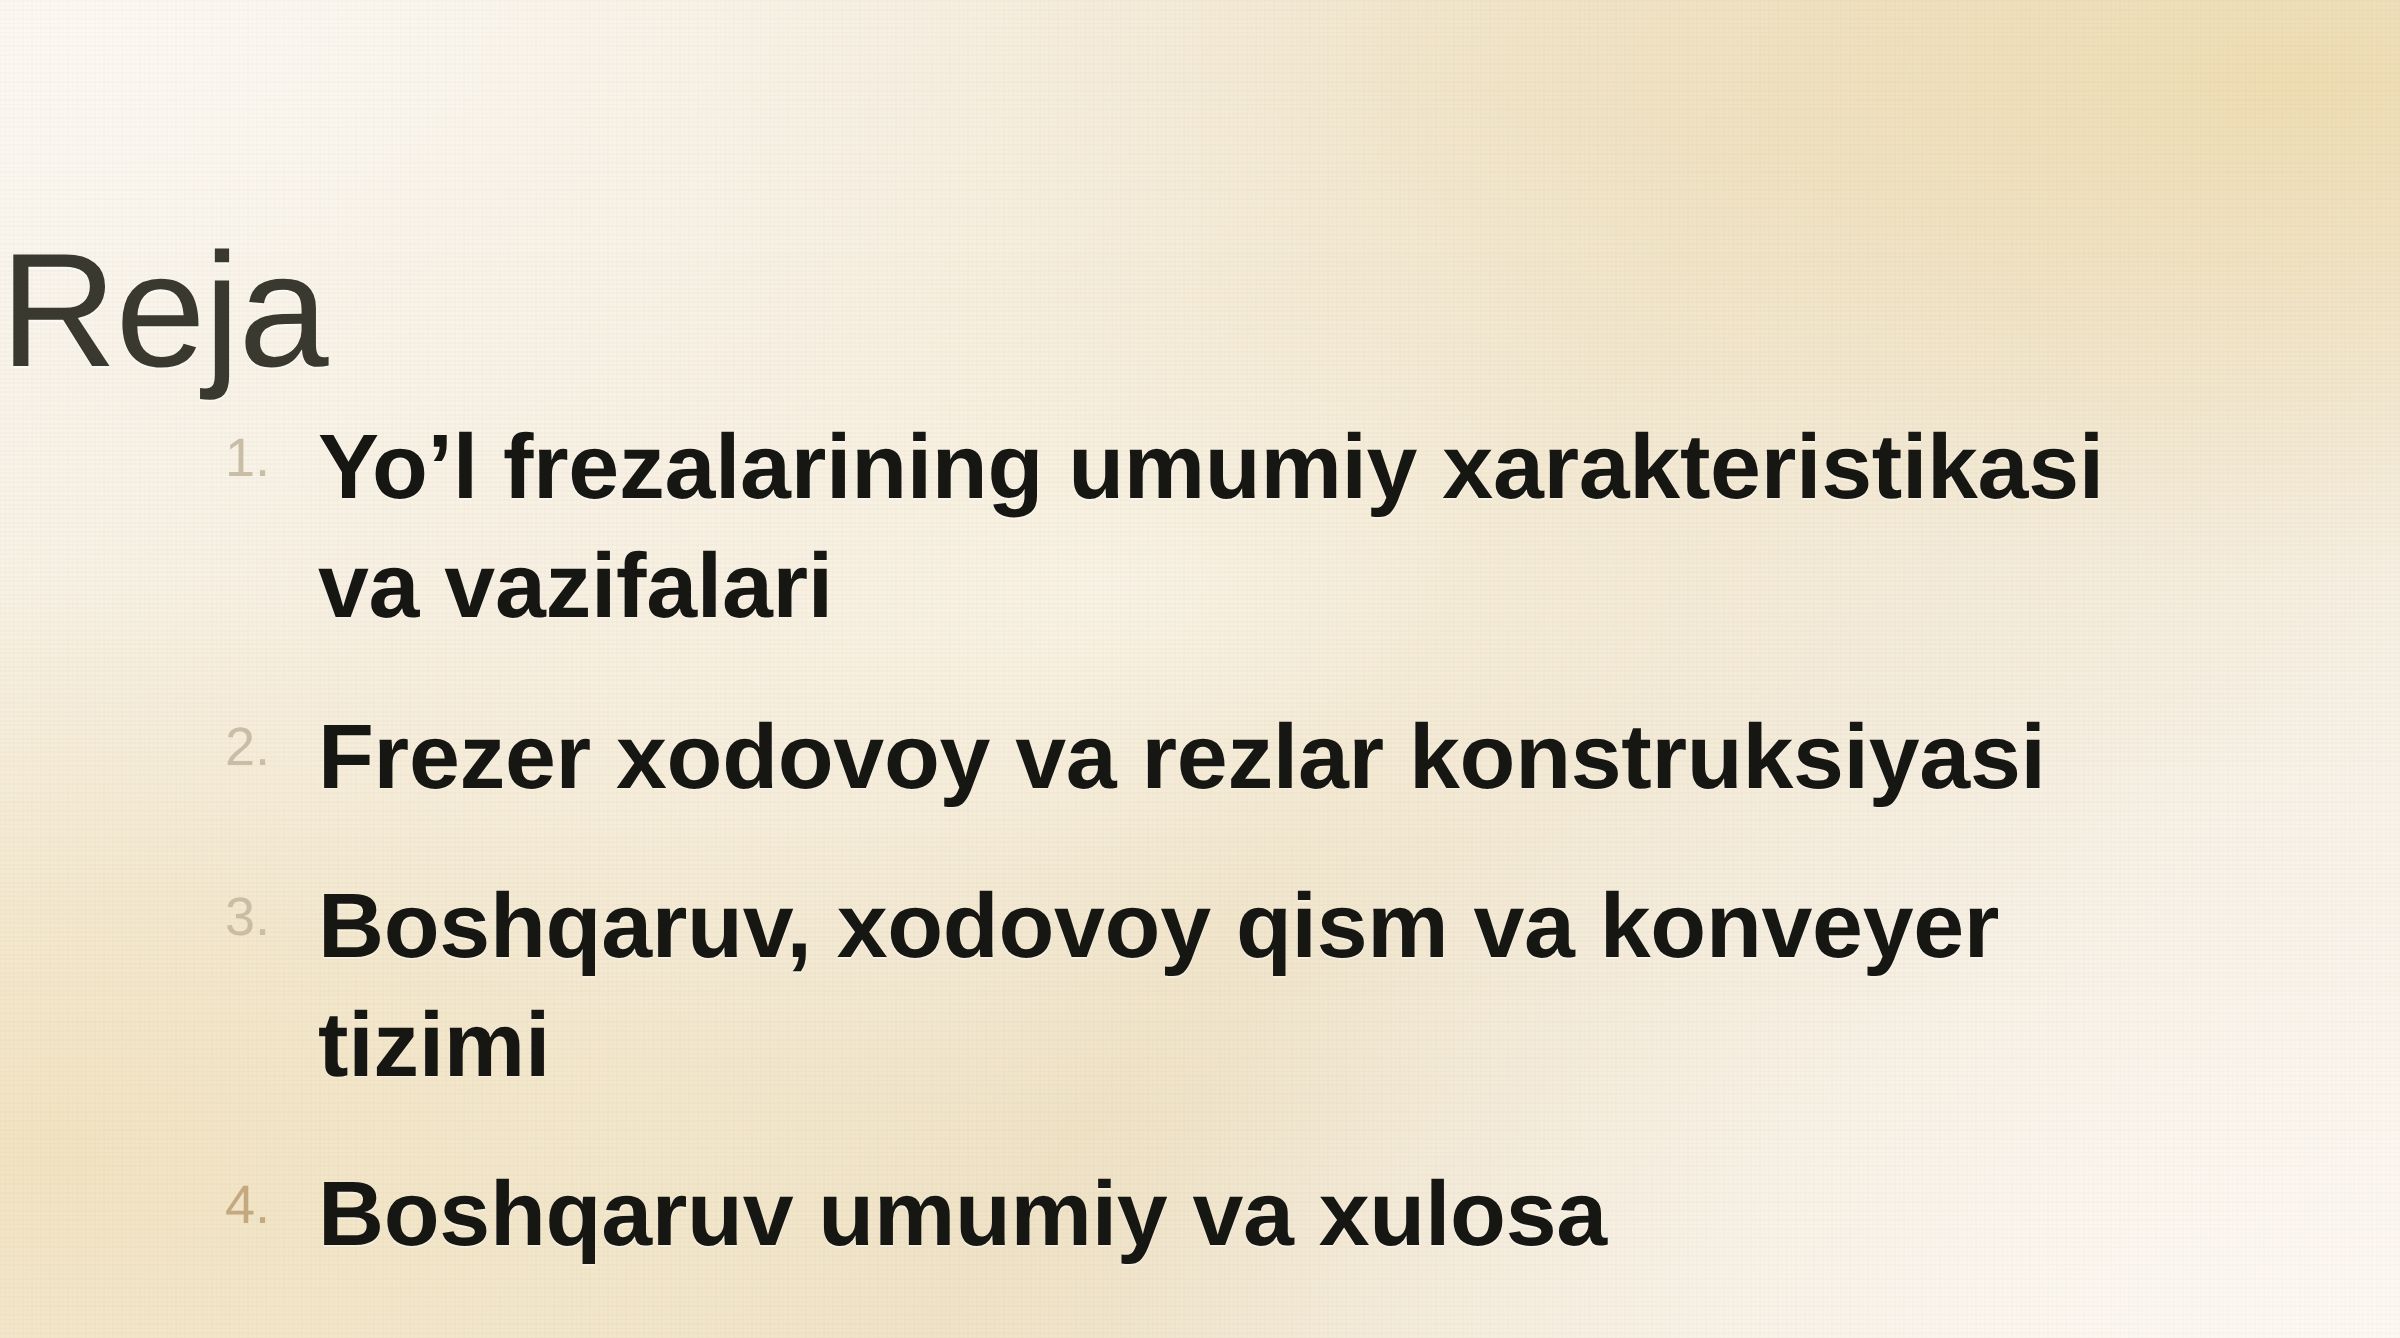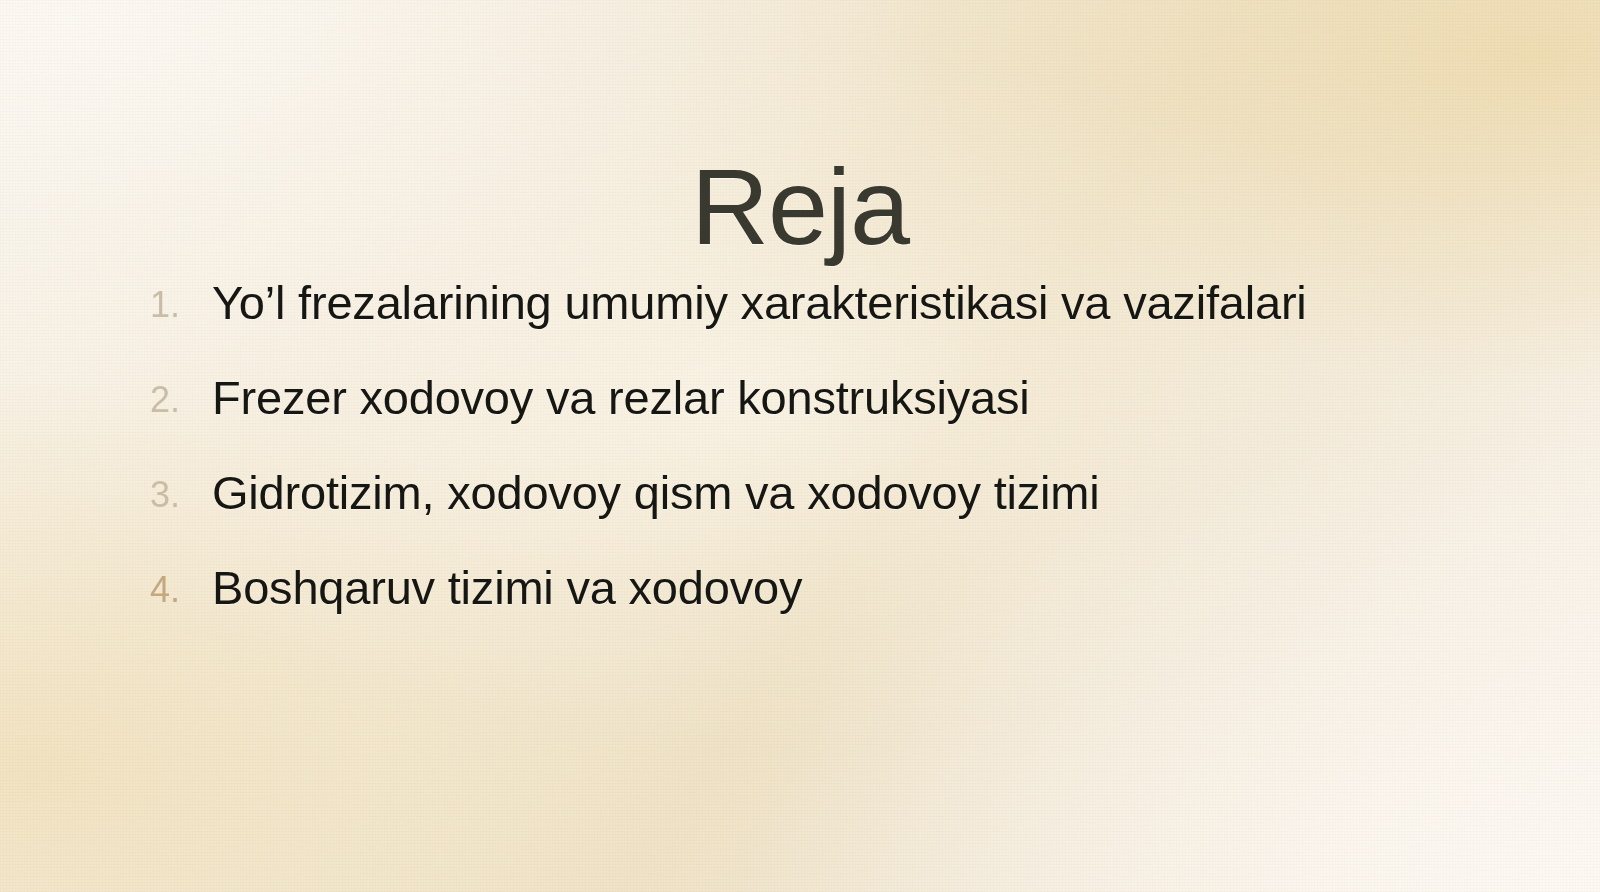--- a/index.html
+++ b/index.html
@@ -95,21 +95,20 @@
     z-index: 5;
     width: 100%;
     height: 100%;
   }
 
   .slide-title {
     position: absolute;
     top: 78px;
     left: 0;
     width: 100%;
-    text-align: center;
     font-size: 108px;
     line-height: 1.05;
     font-weight: 400;
     letter-spacing: -1px;
     color: #3a392f;
     text-shadow: 0 1px 0 rgba(255,255,255,0.55);
   }
 
   .agenda-list {
     position: absolute;
@@ -135,24 +134,24 @@
     font-size: 36px;
     line-height: 1.28;
     padding-top: 10px;
     color: #c9bda6;
     font-weight: 400;
   }
   .item-number.tone-warm { color: #c4a880; }
 
   .item-text {
     flex: 1 1 auto;
-    font-size: 47px;
+    font-size: 61px;
     line-height: 1.3;
     color: #161613;
-    font-weight: 400;
+    font-weight: 700;
     letter-spacing: -0.2px;
     text-shadow: 0 1px 0 rgba(255,255,255,0.4);
   }
 </style>
 </head>
 <body>
 
 <div class="slide">
 
   <div class="bg-base"></div>
@@ -174,23 +173,23 @@
         <span class="item-text">Yo’l frezalarining umumiy xarakteristikasi va vazifalari</span>
       </li>
 
       <li class="agenda-item">
         <span class="item-number">2.</span>
         <span class="item-text">Frezer xodovoy va rezlar konstruksiyasi</span>
       </li>
 
       <li class="agenda-item">
         <span class="item-number">3.</span>
-        <span class="item-text">Gidrotizim, xodovoy qism va xodovoy tizimi</span>
+        <span class="item-text">Boshqaruv, xodovoy qism va konveyer tizimi</span>
       </li>
 
       <li class="agenda-item">
         <span class="item-number tone-warm">4.</span>
-        <span class="item-text">Boshqaruv tizimi va xodovoy</span>
+        <span class="item-text">Boshqaruv umumiy va xulosa</span>
       </li>
 
     </ol>
   </div>
 </div>
 
 </body></html>

